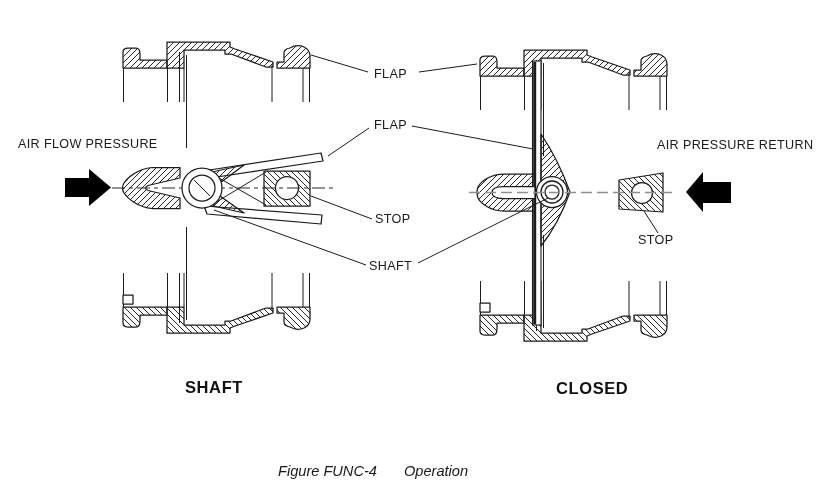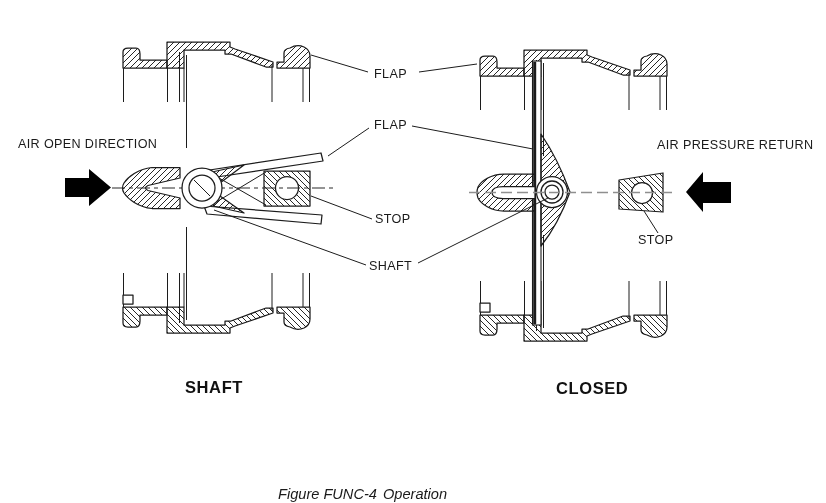--- a/index.html
+++ b/index.html
@@ -13,23 +13,23 @@
   svg.art{position:absolute;left:0;top:0;}
   .lbl{
     position:absolute;font-size:12.6px;letter-spacing:0.35px;
     color:#1a1a1a;white-space:pre;line-height:1;
   }
   .state-title{
     position:absolute;font-size:16.5px;font-weight:bold;
     letter-spacing:0.6px;color:#111;line-height:1;
   }
   .caption{
-    position:absolute;left:278px;top:486px;
+    position:absolute;left:278px;top:463px;
     font-size:14.6px;font-style:italic;color:#1a1a1a;line-height:1.2;
-    display:flex;gap:6px;
+    display:flex;gap:27px;
   }
   
   .ol{stroke:#1c1c1c;stroke-width:1.3;fill:none;stroke-linejoin:round;}
   .hUp{fill:url(#hatchUp);stroke:#1c1c1c;stroke-width:1.25;stroke-linejoin:round;}
   .hDn{fill:url(#hatchDn);stroke:#1c1c1c;stroke-width:1.25;stroke-linejoin:round;}
   .wh{fill:#ffffff;stroke:#1c1c1c;stroke-width:1.25;stroke-linejoin:round;}
   .thin{stroke:#1c1c1c;stroke-width:1;fill:none;}
   .leader{stroke:#1c1c1c;stroke-width:1;fill:none;}
 </style>
 </head>
@@ -130,21 +130,21 @@
       <line class="leader" x1="311" y1="196" x2="372" y2="219"></line>
       <line class="leader" x1="214" y1="210" x2="366" y2="265"></line>
       <line class="leader" x1="418" y1="263" x2="548" y2="198"></line>
       <line class="leader" x1="644" y1="211" x2="658" y2="233"></line>
     </g>
 
     <path d="M65,178 L89,178 L89,169 L111,187.5 L89,206 L89,197 L65,197 Z" fill="#000000"></path>
     <path d="M731,182 L703,182 L703,172 L686,192 L703,212 L703,203 L731,203 Z" fill="#000000"></path>
   </svg>
 
-  <span class="lbl" style="left:18px;top:138px;">AIR OPEN DIRECTION</span>
+  <span class="lbl" style="left:18px;top:138px;">AIR FLOW PRESSURE</span>
 
   <span class="lbl" style="left:374px;top:68px;">FLAP</span>
 
   <span class="lbl" style="left:374px;top:119px;">FLAP</span>
 
   <span class="lbl" style="left:375px;top:213px;">STOP</span>
 
   <span class="lbl" style="left:369px;top:260px;">SHAFT</span>
 
   <span class="lbl" style="left:637px;top:139px;margin-left:20px;">AIR PRESSURE RETURN</span>

